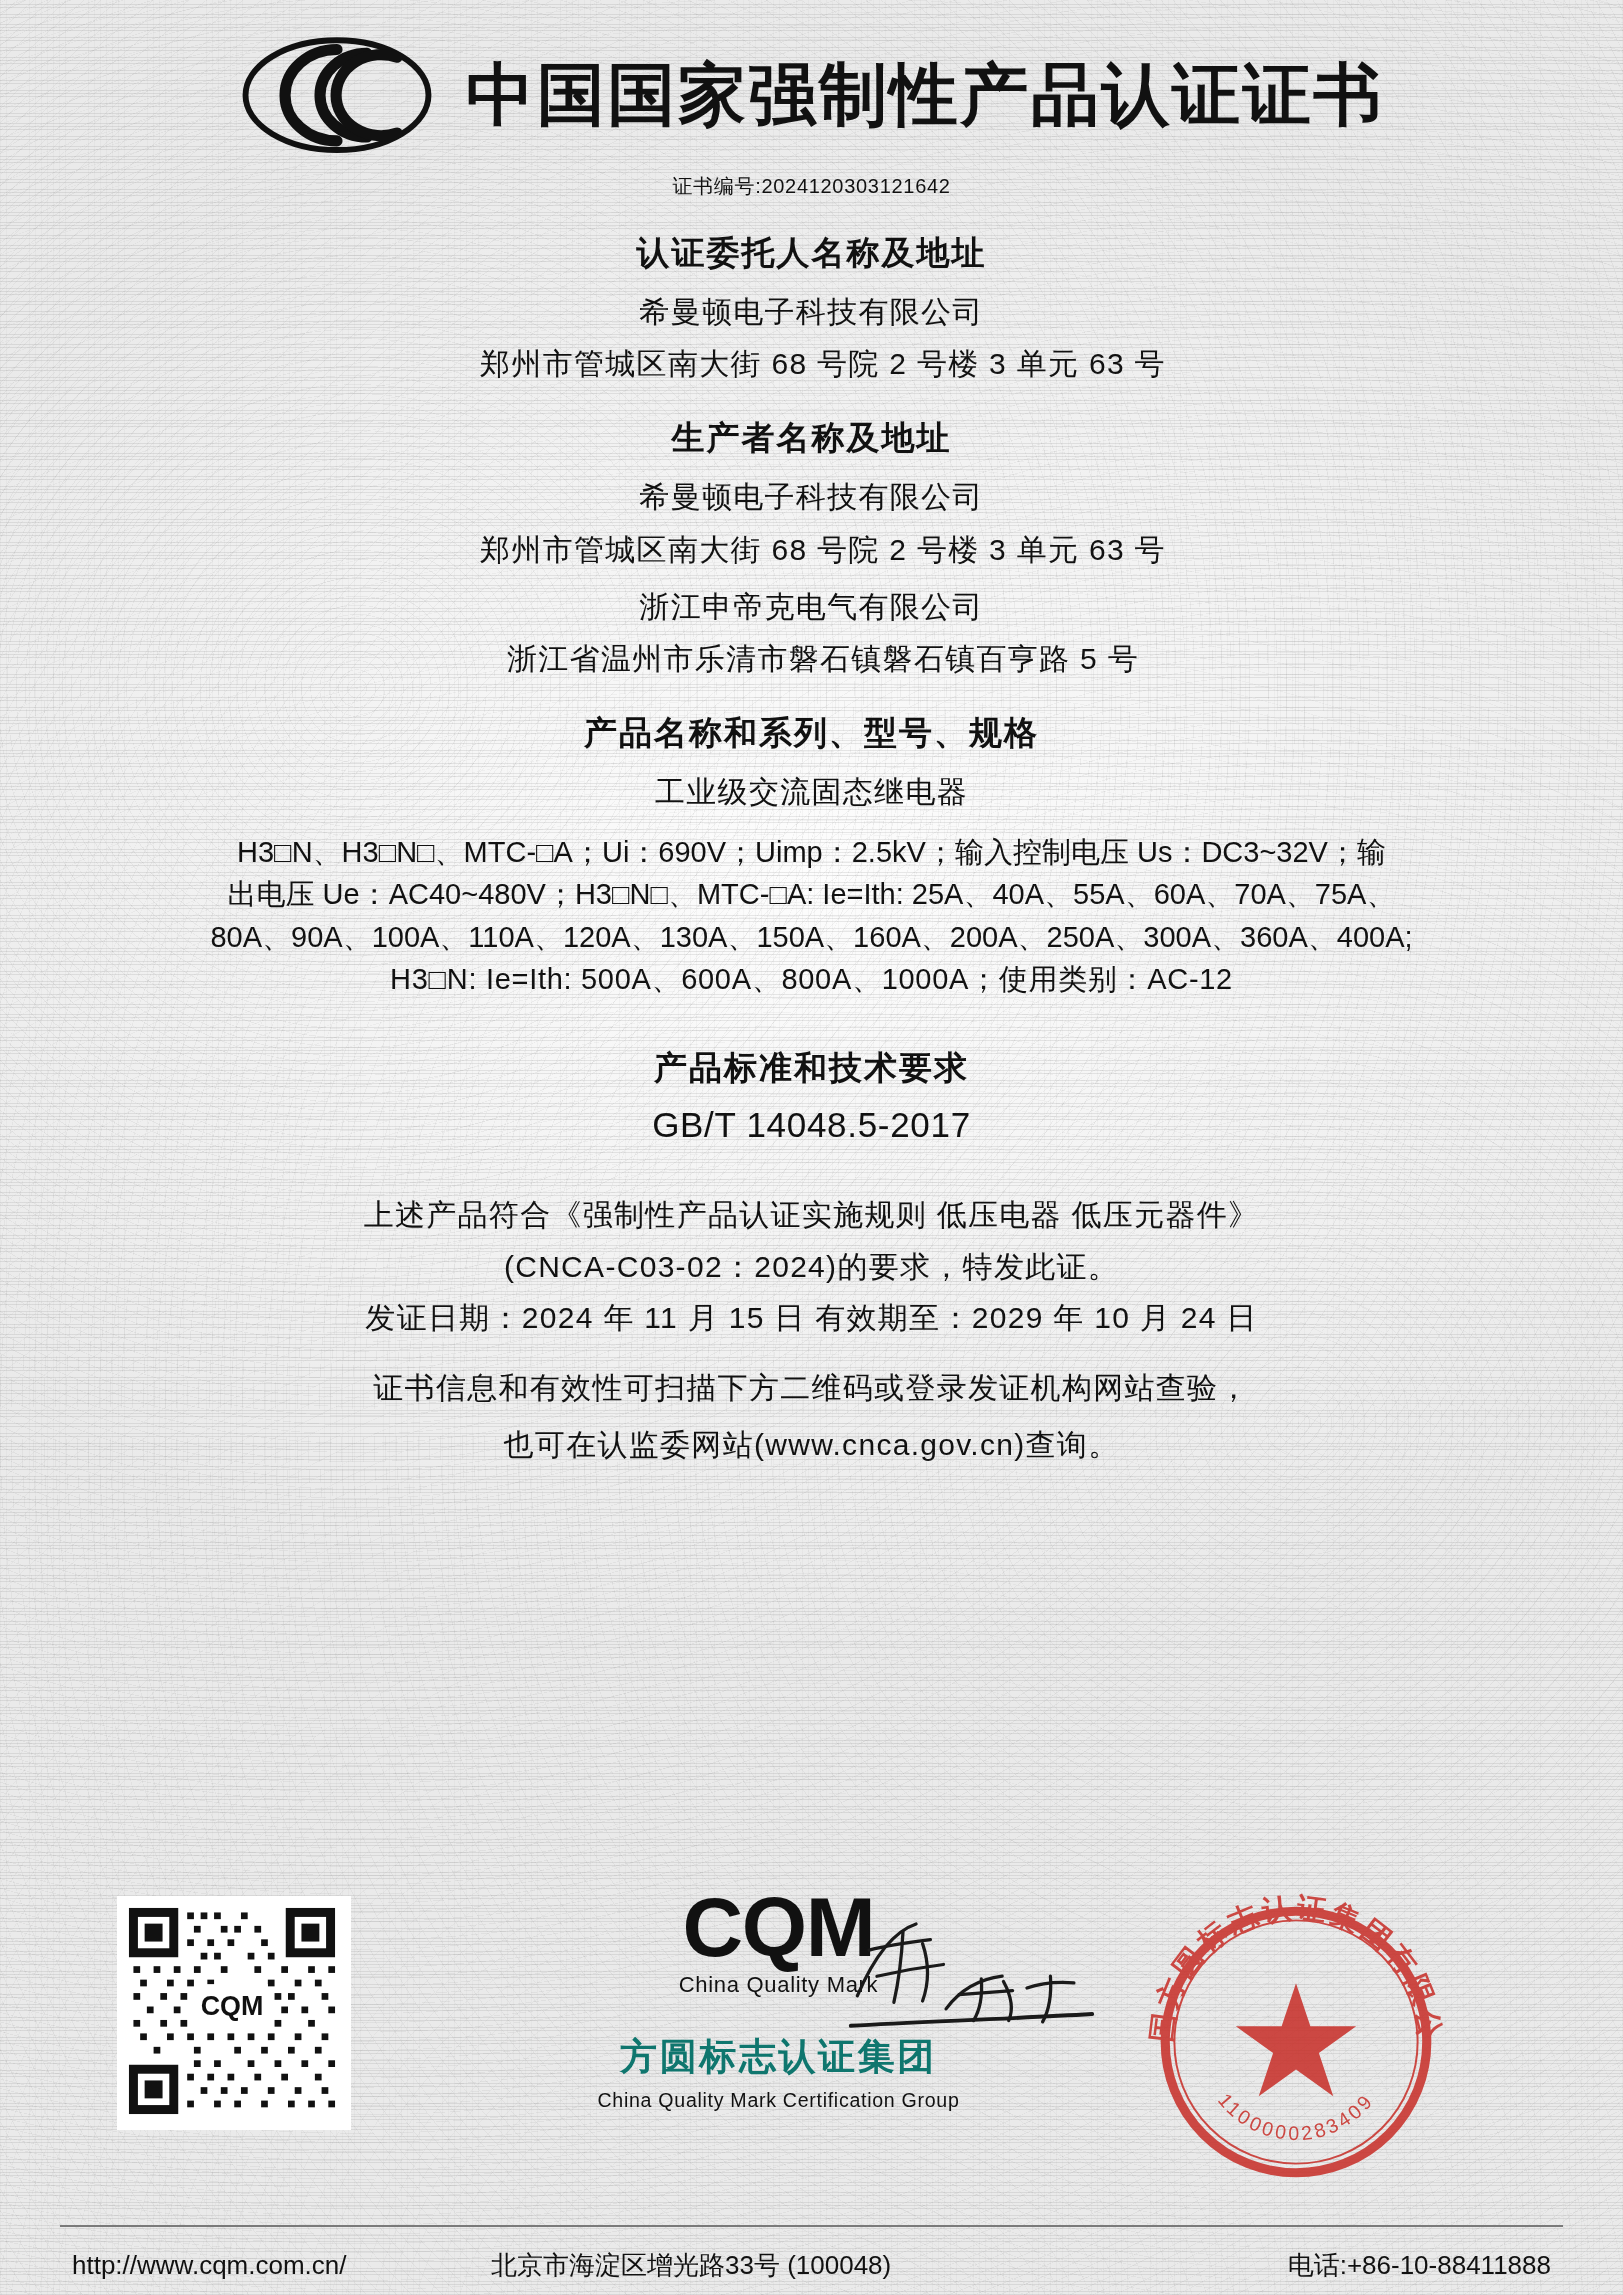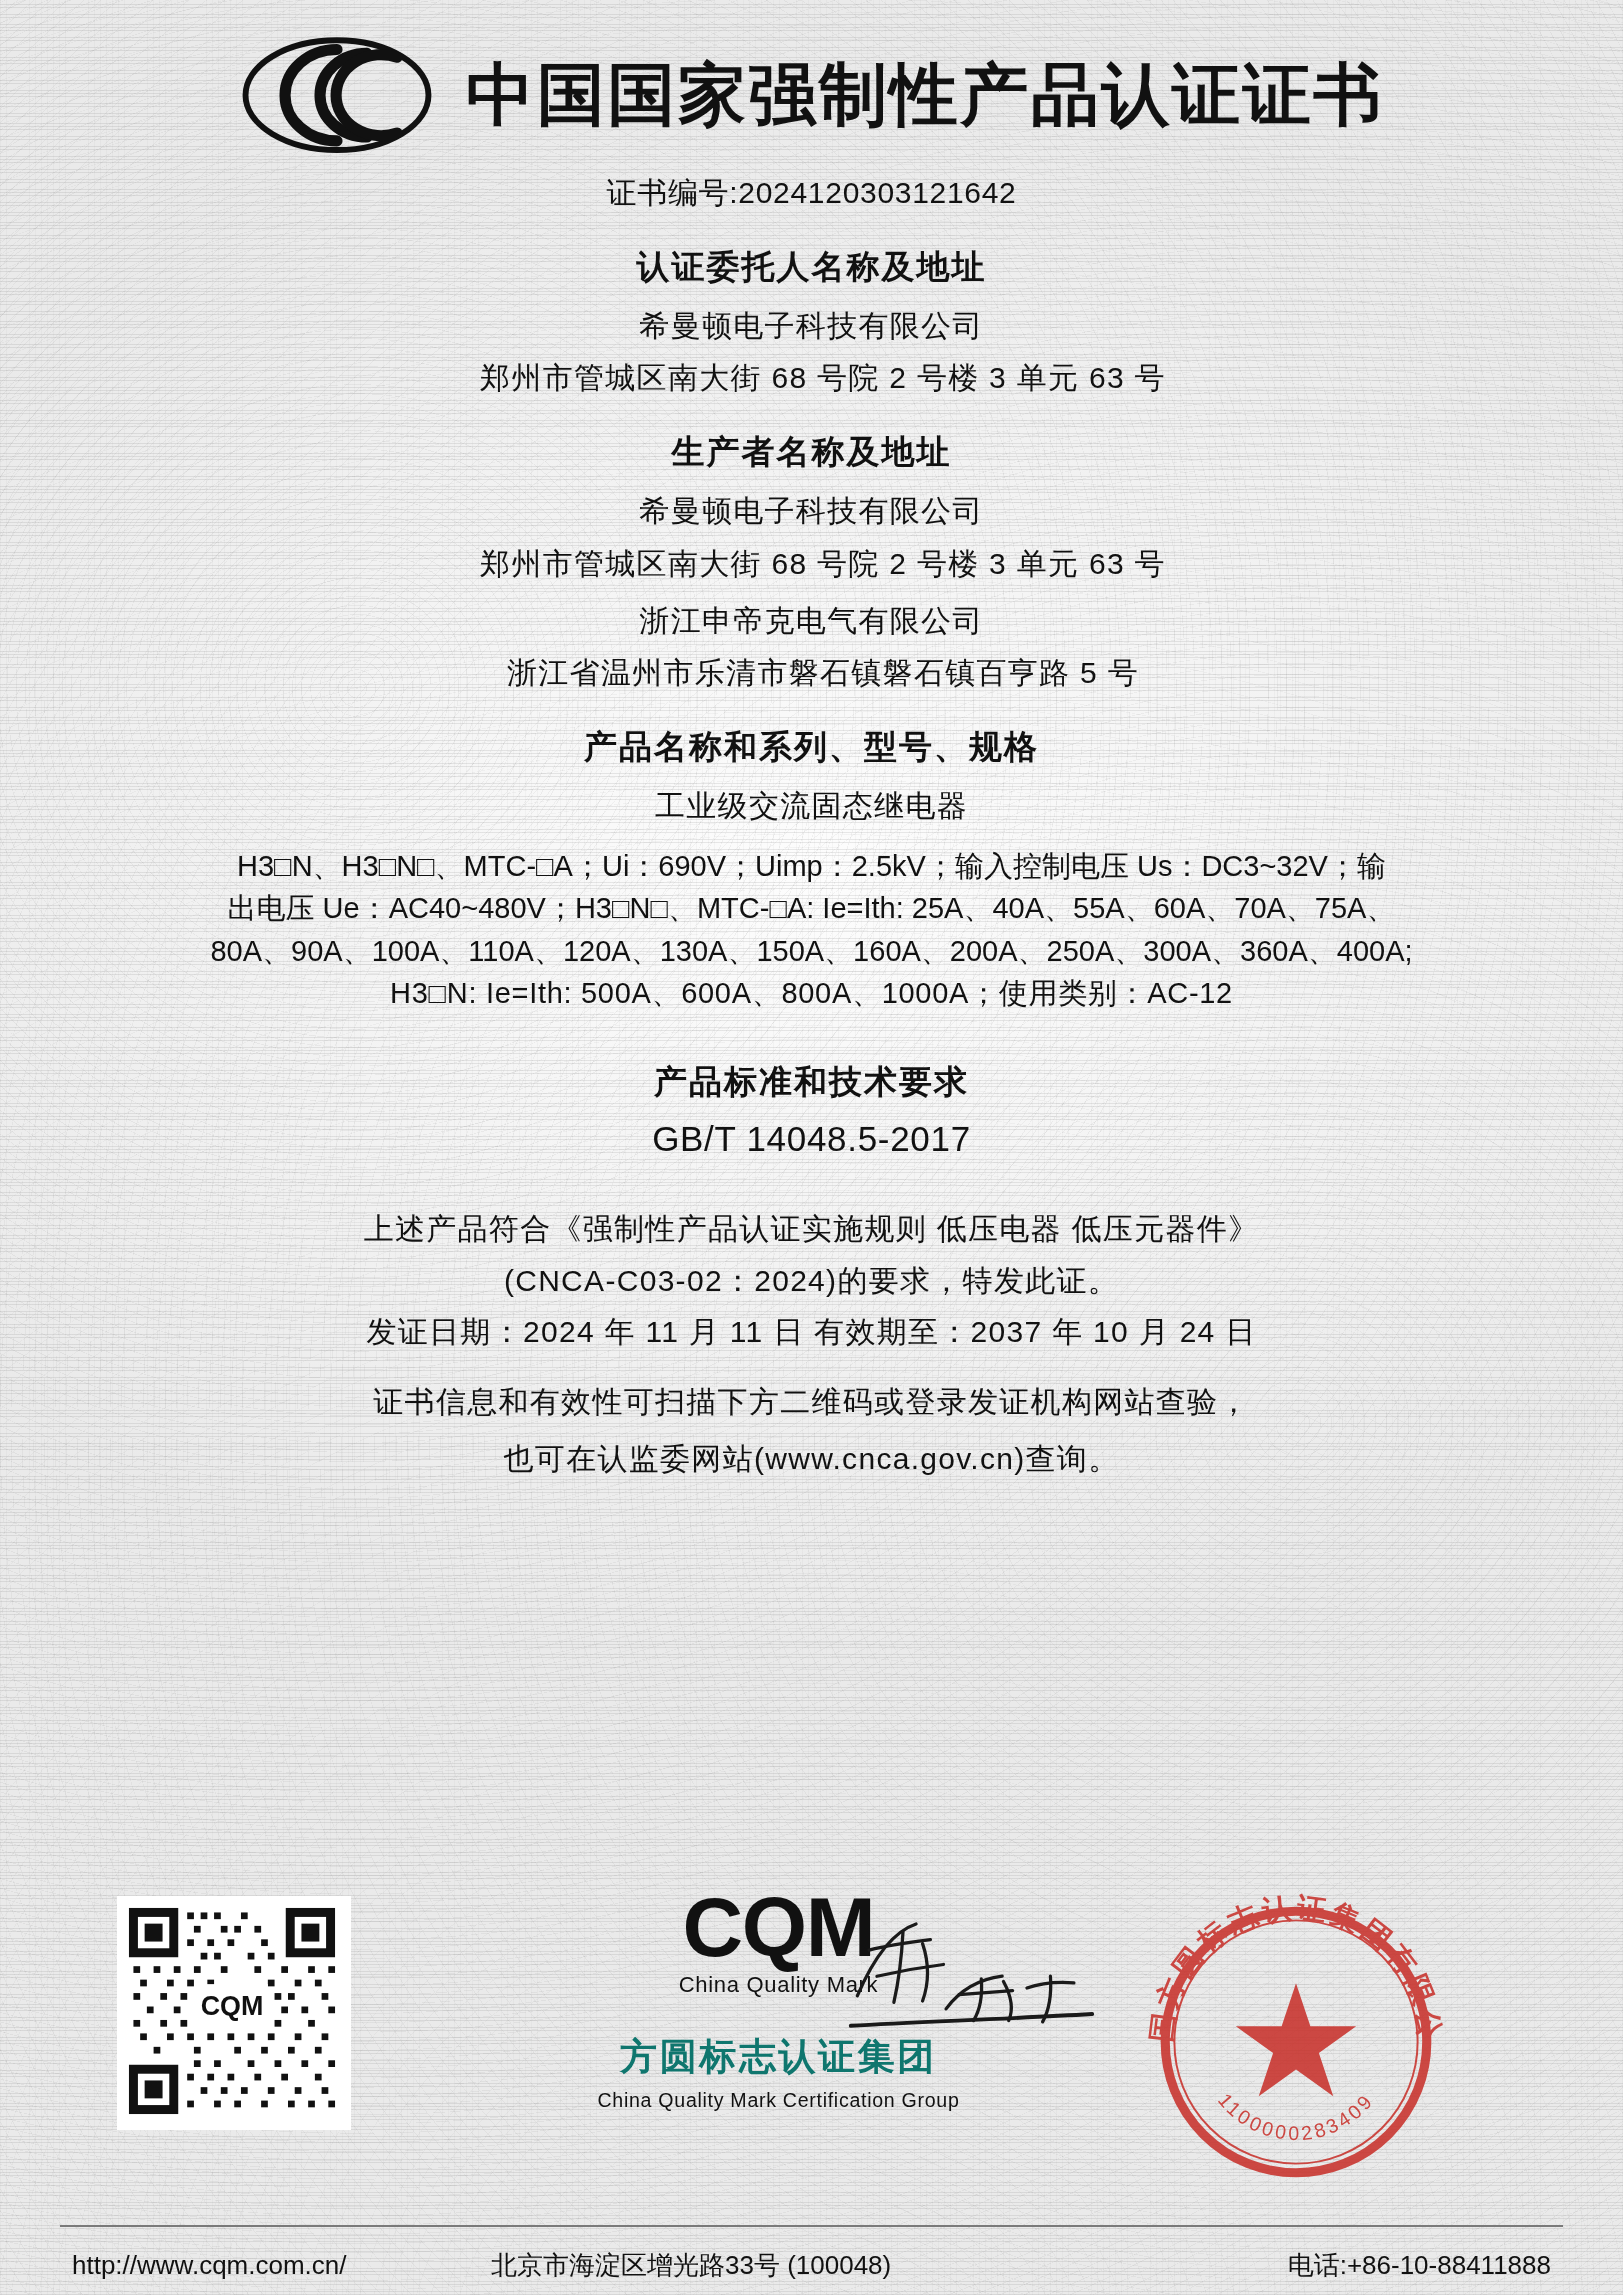--- a/index.html
+++ b/index.html
@@ -85,21 +85,21 @@
   .cert-title {
     font-size: 68px;
     font-weight: bold;
     letter-spacing: 2.6px;
     color: #111;
     white-space: nowrap;
   }
 
   .cert-no {
     text-align: center;
-    font-size: 30px;
+    font-size: 20px;
     margin-top: 17px;
     letter-spacing: 0.7px;
     color: #111;
   }
 
   .section-head {
     text-align: center;
     font-size: 33px;
     font-weight: bold;
     letter-spacing: 2px;
@@ -288,21 +288,21 @@
     <div class="spec-line">80A、90A、100A、110A、120A、130A、150A、160A、200A、250A、300A、360A、400A;</div>
     <div class="spec-line center-short">H3□N: Ie=Ith: 500A、600A、800A、1000A；使用类别：AC-12</div>
   </div>
 
   <div class="std-head">产品标准和技术要求</div>
   <div class="std-val">GB/T 14048.5-2017</div>
 
   <div class="statement">
     <div class="line">上述产品符合《强制性产品认证实施规则  低压电器  低压元器件》</div>
     <div class="line">(CNCA-C03-02：2024)的要求，特发此证。</div>
-    <div class="line">发证日期：2024 年 11 月 11 日  有效期至：2037 年 10 月 24 日</div>
+    <div class="line">发证日期：2024 年 11 月 15 日  有效期至：2029 年 10 月 24 日</div>
   </div>
 
   <div class="notice">
     <div class="line">证书信息和有效性可扫描下方二维码或登录发证机构网站查验，</div>
     <div class="line">也可在认监委网站(www.cnca.gov.cn)查询。</div>
   </div>
 
   <div class="bottom">
 
     <div class="qr">

